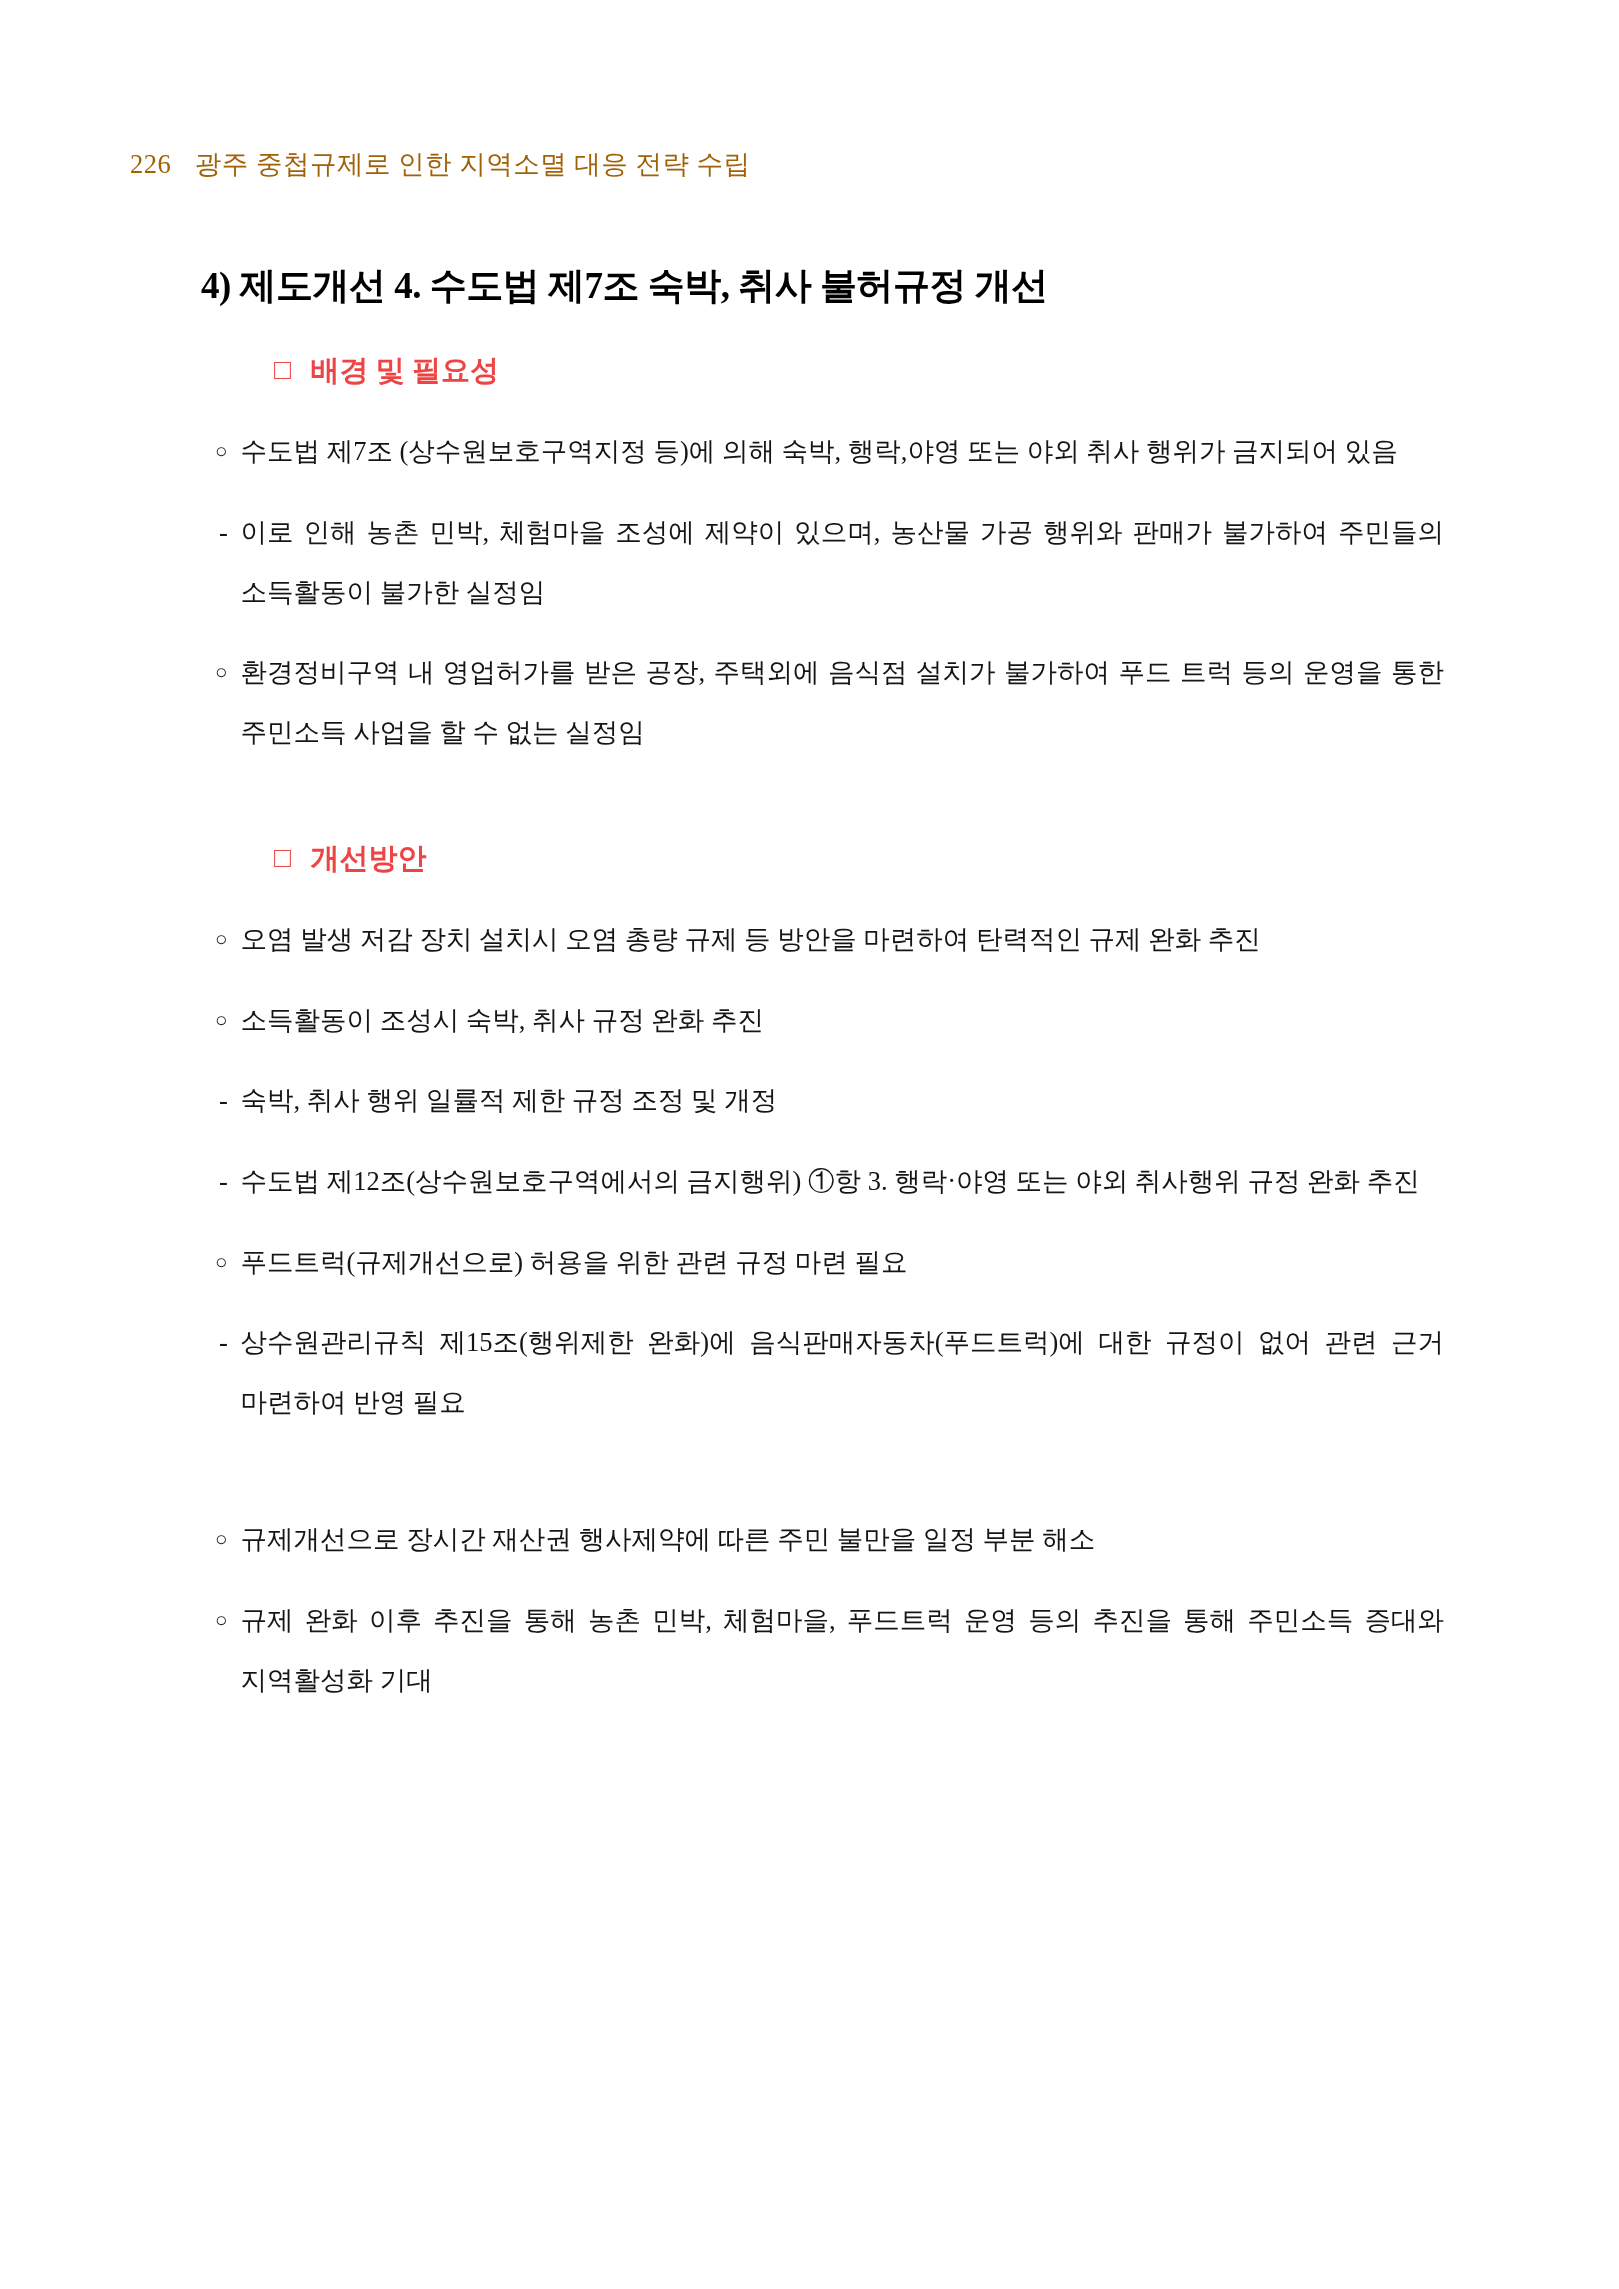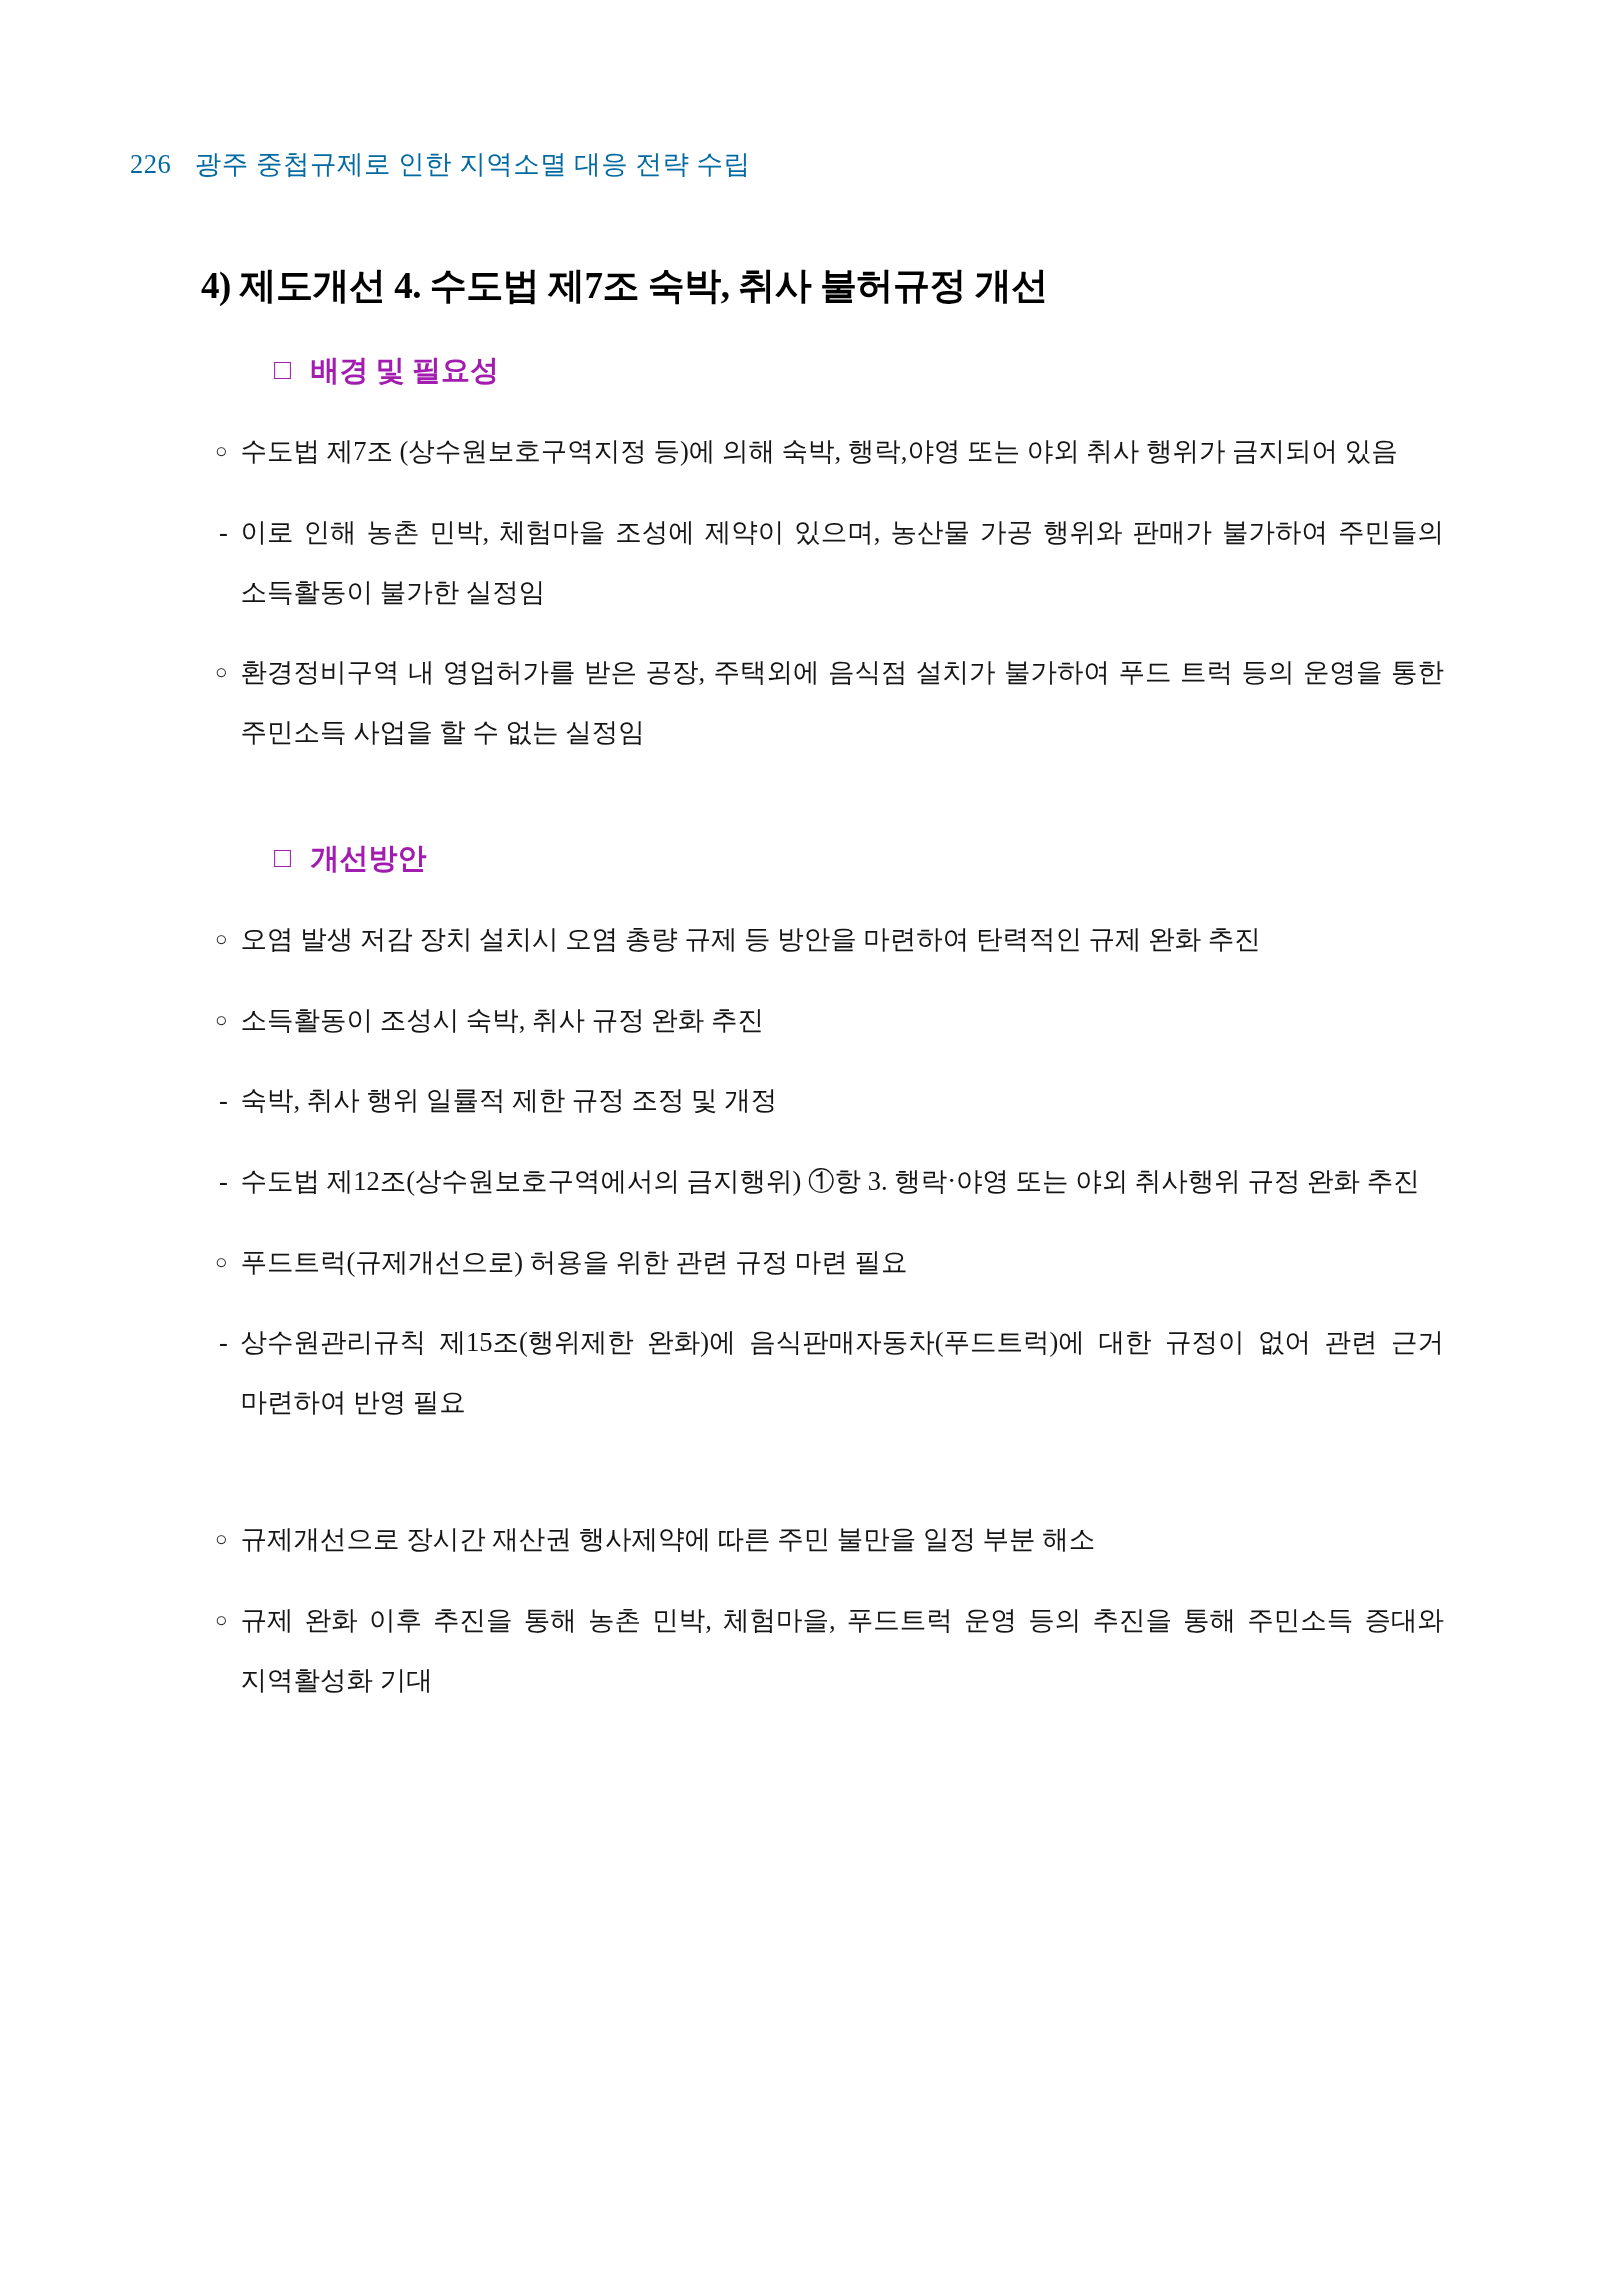--- a/index.html
+++ b/index.html
@@ -11,41 +11,41 @@
     background: #ffffff;
     box-sizing: border-box;
     padding: 145px 173px 0 130px;
     overflow: hidden;
     font-family: "Liberation Serif", "DejaVu Serif", serif;
     color: #111111;
   }
   .running-head {
     font-size: 26.5px;
     line-height: 39px;
-    color: #0369a1;
+    color: #a16207;
     letter-spacing: 0.5px;
     white-space: nowrap;
   }
   .pagenum { margin-right: 23.5px; }
   .title {
     font-size: 37px;
     line-height: 47px;
     font-weight: bold;
     color: #000000;
     margin: 78px 0 0 71px;
     letter-spacing: -0.5px;
     white-space: nowrap;
   }
   .section { margin: 0; }
   .section + .section { margin-top: 77px; }
   .sec-h {
     font-size: 29px;
     line-height: 39px;
     font-weight: bold;
-    color: #a21caf;
+    color: #ef4444;
     margin: 42px 0 31px 112px;
     white-space: nowrap;
     padding-left: 32px;
   }
   .sq {
     display: inline-block;
     font-size: 28px;
     margin-right: 19.6px;
     transform: translateY(-1px);
     font-weight: bold;

